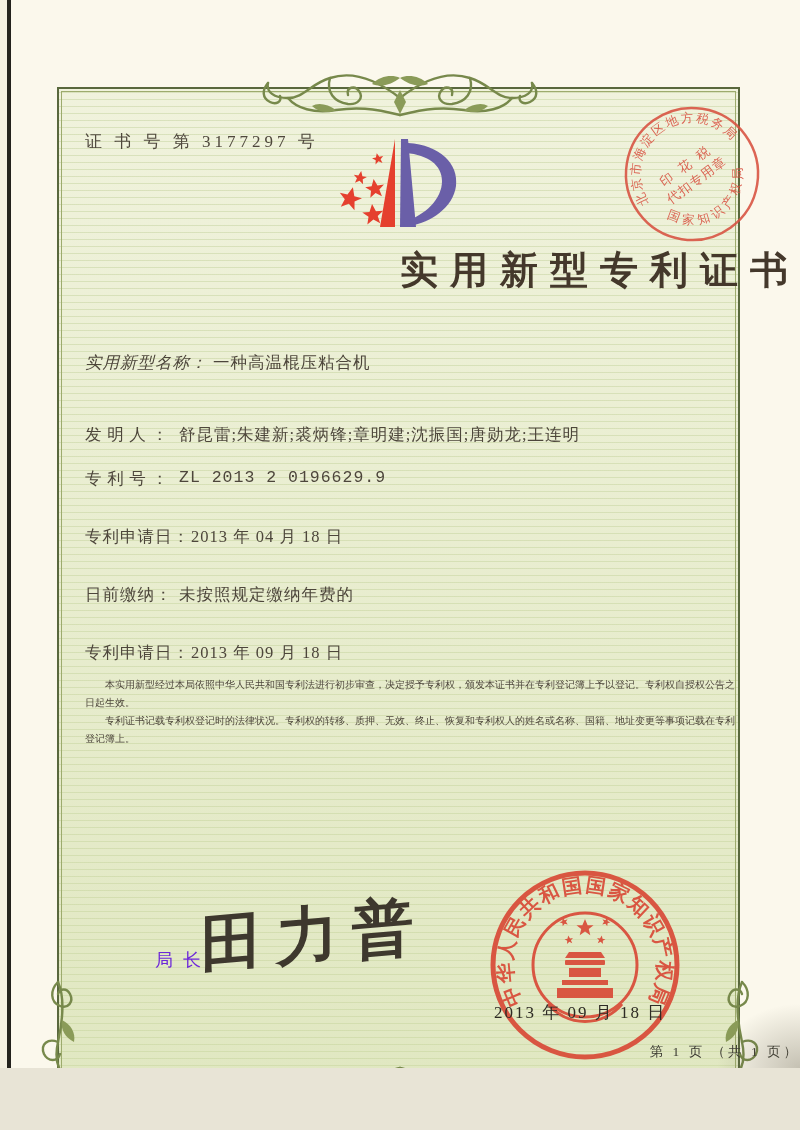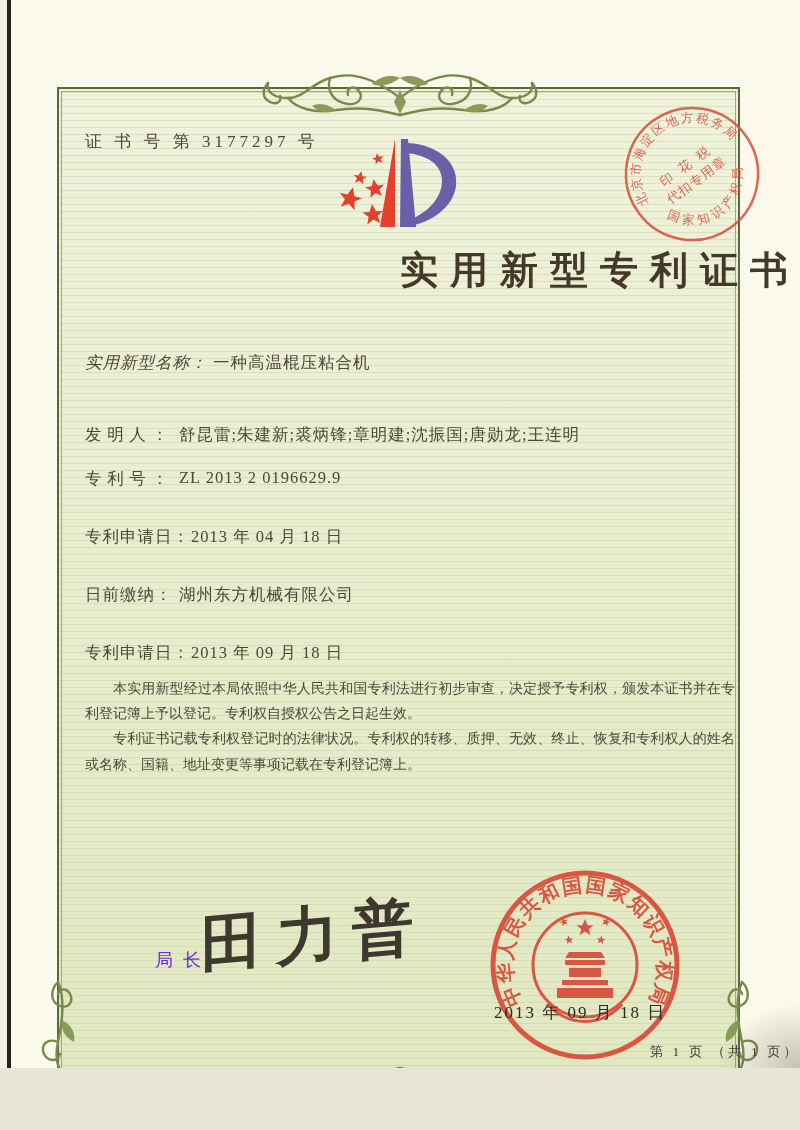--- a/index.html
+++ b/index.html
@@ -28,21 +28,21 @@
   .orn path{stroke:#77894b;stroke-width:2.4;fill:none;stroke-linecap:round;}
   .orn path.leaf{fill:#8a9b58;stroke:none;}
   
   .cert-no{left:85px;top:130px;font-size:17px;letter-spacing:4px;color:#4e473c;}
   .title{left:0;top:245px;width:800px;text-align:right;font-size:38px;font-weight:600;
     letter-spacing:12px;color:#44382b;}
   .field{left:85px;font-size:16.5px;letter-spacing:1px;color:#4d463b;white-space:nowrap;}
   .field-label{display:inline-block;text-align:justify;text-align-last:justify;vertical-align:top;}
   .w-name{width:118px;font-style:italic;} .w-short{width:84px;} .w-mid{width:96px;}
   .field-value{margin-left:10px;}
-  .paragraphs{left:85px;top:676px;width:650px;font-size:14px;line-height:1.8;
+  .paragraphs{left:85px;top:676px;width:650px;font-size:10px;line-height:1.8;
     text-align:justify;color:#4d463b;}
   .paragraphs p{margin:0;text-indent:2em;}
   .sig-title{left:155px;top:948px;font-size:18px;letter-spacing:10px;color:#6d28d9;}
   .sig-name{left:200px;top:893px;font-size:62px;font-weight:700;letter-spacing:14px;
     color:#3e382e;transform:rotate(-5deg) skewX(-5deg);white-space:nowrap;}
   .issue-date{left:494px;top:1001px;font-size:17px;letter-spacing:2px;color:#2e2b25;z-index:6;}
   .footer{left:0;top:1043px;width:800px;text-align:right;font-size:13.5px;
     letter-spacing:3px;color:#3d3c33;}
   svg text{font-family:"Liberation Serif","DejaVu Serif",serif;}
 </style>
@@ -129,28 +129,28 @@
   </svg>
 
   <div class="abs title">实用新型专利证书</div>
 
   <div class="abs field" style="top:352px;">
     <span class="field-label w-name">实用新型名称：</span><span class="field-value">一种高温棍压粘合机</span>
   </div>
   <div class="abs field" style="top:424px;">
     <span class="field-label w-short">发明人：</span><span class="field-value">舒昆雷;朱建新;裘炳锋;章明建;沈振国;唐勋龙;王连明</span>
   </div>
-  <div class="abs field" style="top:468px;">
+  <div class="abs field" style="top:468px;font-family:Liberation Mono, monospace;">
     <span class="field-label w-short">专利号：</span><span class="field-value">ZL 2013 2 0196629.9</span>
   </div>
   <div class="abs field" style="top:526px;">
     <span class="field-label w-mid">专利申请日：</span><span class="field-value">2013 年 04 月 18 日</span>
   </div>
   <div class="abs field" style="top:584px;">
-    <span class="field-label w-short">日前缴纳：</span><span class="field-value">湖州东方机械有限公司</span>
+    <span class="field-label w-short">日前缴纳：</span><span class="field-value">未按照规定缴纳年费的</span>
   </div>
   <div class="abs field" style="top:642px;">
     <span class="field-label w-mid">专利申请日：</span><span class="field-value">2013 年 09 月 18 日</span>
   </div>
 
   <div class="abs paragraphs">
     <p>本实用新型经过本局依照中华人民共和国专利法进行初步审查，决定授予专利权，颁发本证书并在专利登记簿上予以登记。专利权自授权公告之日起生效。</p>
     <p>专利证书记载专利权登记时的法律状况。专利权的转移、质押、无效、终止、恢复和专利权人的姓名或名称、国籍、地址变更等事项记载在专利登记簿上。</p>
   </div>
 

